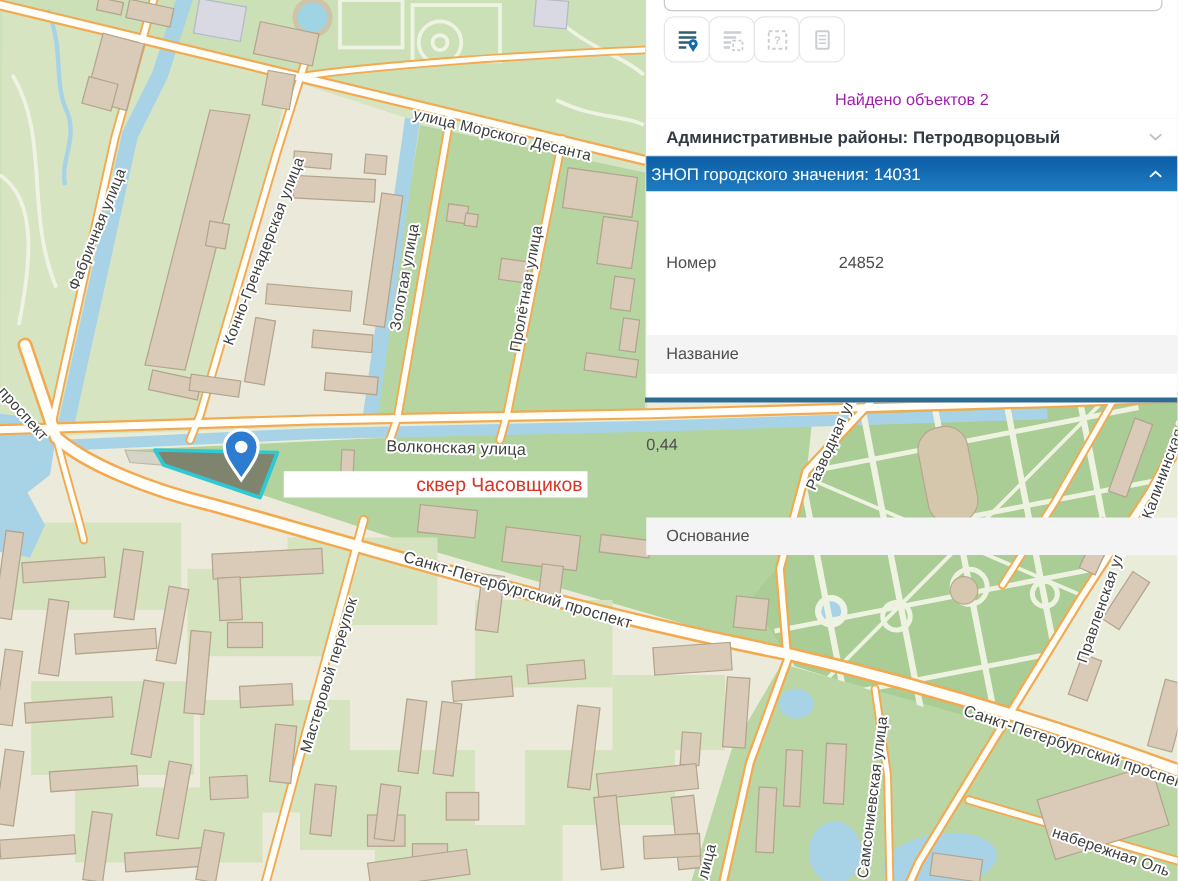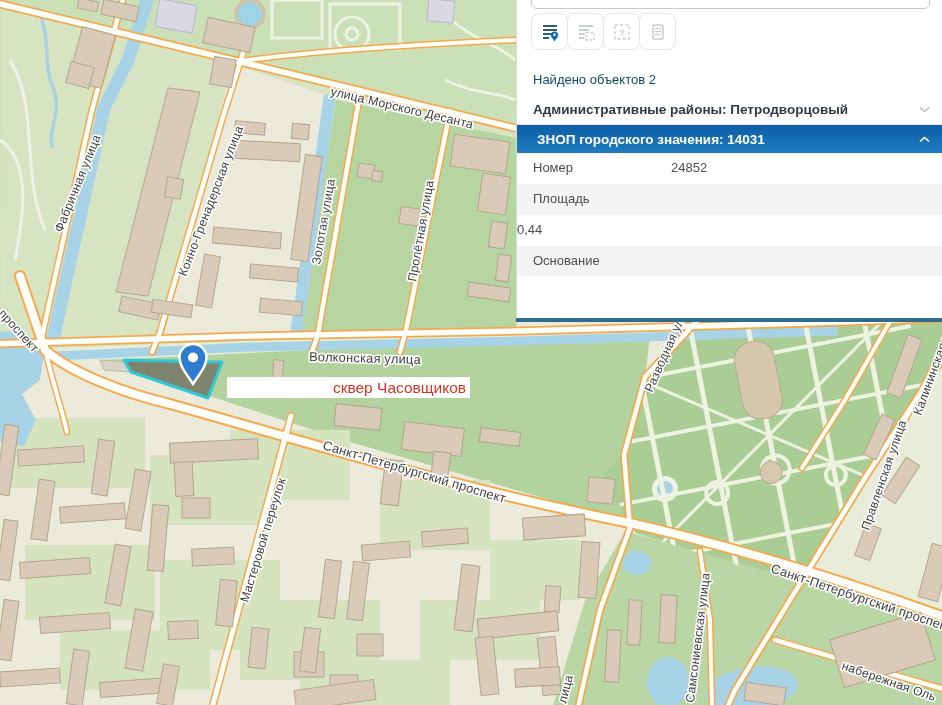--- a/index.html
+++ b/index.html
@@ -12,30 +12,30 @@
   
   #panel{position:absolute;top:0;left:516px;width:426px;height:322px;background:#fff;
          border-left:1px solid #d9d9d9;box-sizing:border-box;}
   #panel .bottombar{position:absolute;left:-1px;right:0;bottom:0;height:4px;background:#2f6b90;}
   #searchstub{position:absolute;top:-12px;left:14px;right:12px;height:19px;
               border:1px solid #c9c9c9;border-radius:6px;background:#fff;}
   #toolbar{position:absolute;top:13px;left:14px;display:flex;}
   .tbtn{width:37px;height:37px;border:1px solid #e4e6e8;border-radius:8px;background:#fff;
         margin-left:-1px;display:flex;align-items:center;justify-content:center;padding:0;cursor:pointer;}
   .tbtn:first-child{margin-left:0;}
-  #found{position:absolute;top:72px;left:16px;right:16px;height:20px;color:#0c4a6e;font-size:13px;}
+  #found{position:absolute;top:72px;left:16px;right:16px;height:20px;color:#a21caf;font-size:13px;text-align:center;}
   .sep{position:absolute;left:0;right:0;height:0;border-top:1px solid #e2e2e2;}
   .acc{position:absolute;left:0;right:0;display:flex;align-items:center;cursor:pointer;box-sizing:border-box;gap:15px;}
   #acc1{top:95px;height:30px;border-bottom:1px solid #e2e2e2;background:#fff;}
   #acc1 .acctitle{color:#323b44;font-size:13.5px;font-weight:600;padding-left:16px;flex:1;}
   #acc2{top:125px;height:28px;background:linear-gradient(180deg,#0c5ea5,#1f7cc2);}
-  #acc2 .acctitle{color:#ffffff;font-size:13.5px;font-weight:700;padding-left:20px;flex:1;}
+  #acc2 .acctitle{color:#ffffff;font-size:13.5px;font-weight:400;padding-left:4px;flex:1;}
   .chev{margin-right:12px;display:flex;}
   #dettable{position:absolute;top:153px;left:0;right:0;}
-  .trow{display:flex;font-size:13px;color:#4e4e50;line-height:1.45;padding:6px 0;}
+  .trow{display:flex;font-size:13px;color:#4e4e50;line-height:1.45;padding:6px 0;margin-top:42px;}
   .trow:nth-child(even){background:#f4f4f4;}
   .tlabel{width:138px;padding-left:16px;flex:none;}
   .tvalue{width:246px;padding-right:10px;}
 </style>
 </head>
 <body>
 
 <div id="app">
 
 <svg id="mapsvg" width="942" height="705" viewBox="0 0 942 705">
@@ -333,21 +333,21 @@
           </svg>
     </span>
   </div>
 
   <div id="dettable">
     <div class="trow">
       <div class="tlabel">Номер</div>
       <div class="tvalue">24852</div>
     </div>
     <div class="trow">
-      <div class="tlabel">Площадь</div>
+      <div class="tlabel">Название</div>
     </div>
     <div class="trow">
       <div class="tvalue">0,44</div>
     </div>
     <div class="trow">
       <div class="tlabel">Основание</div>
     </div>
   </div>
 
   <div class="bottombar"></div>

